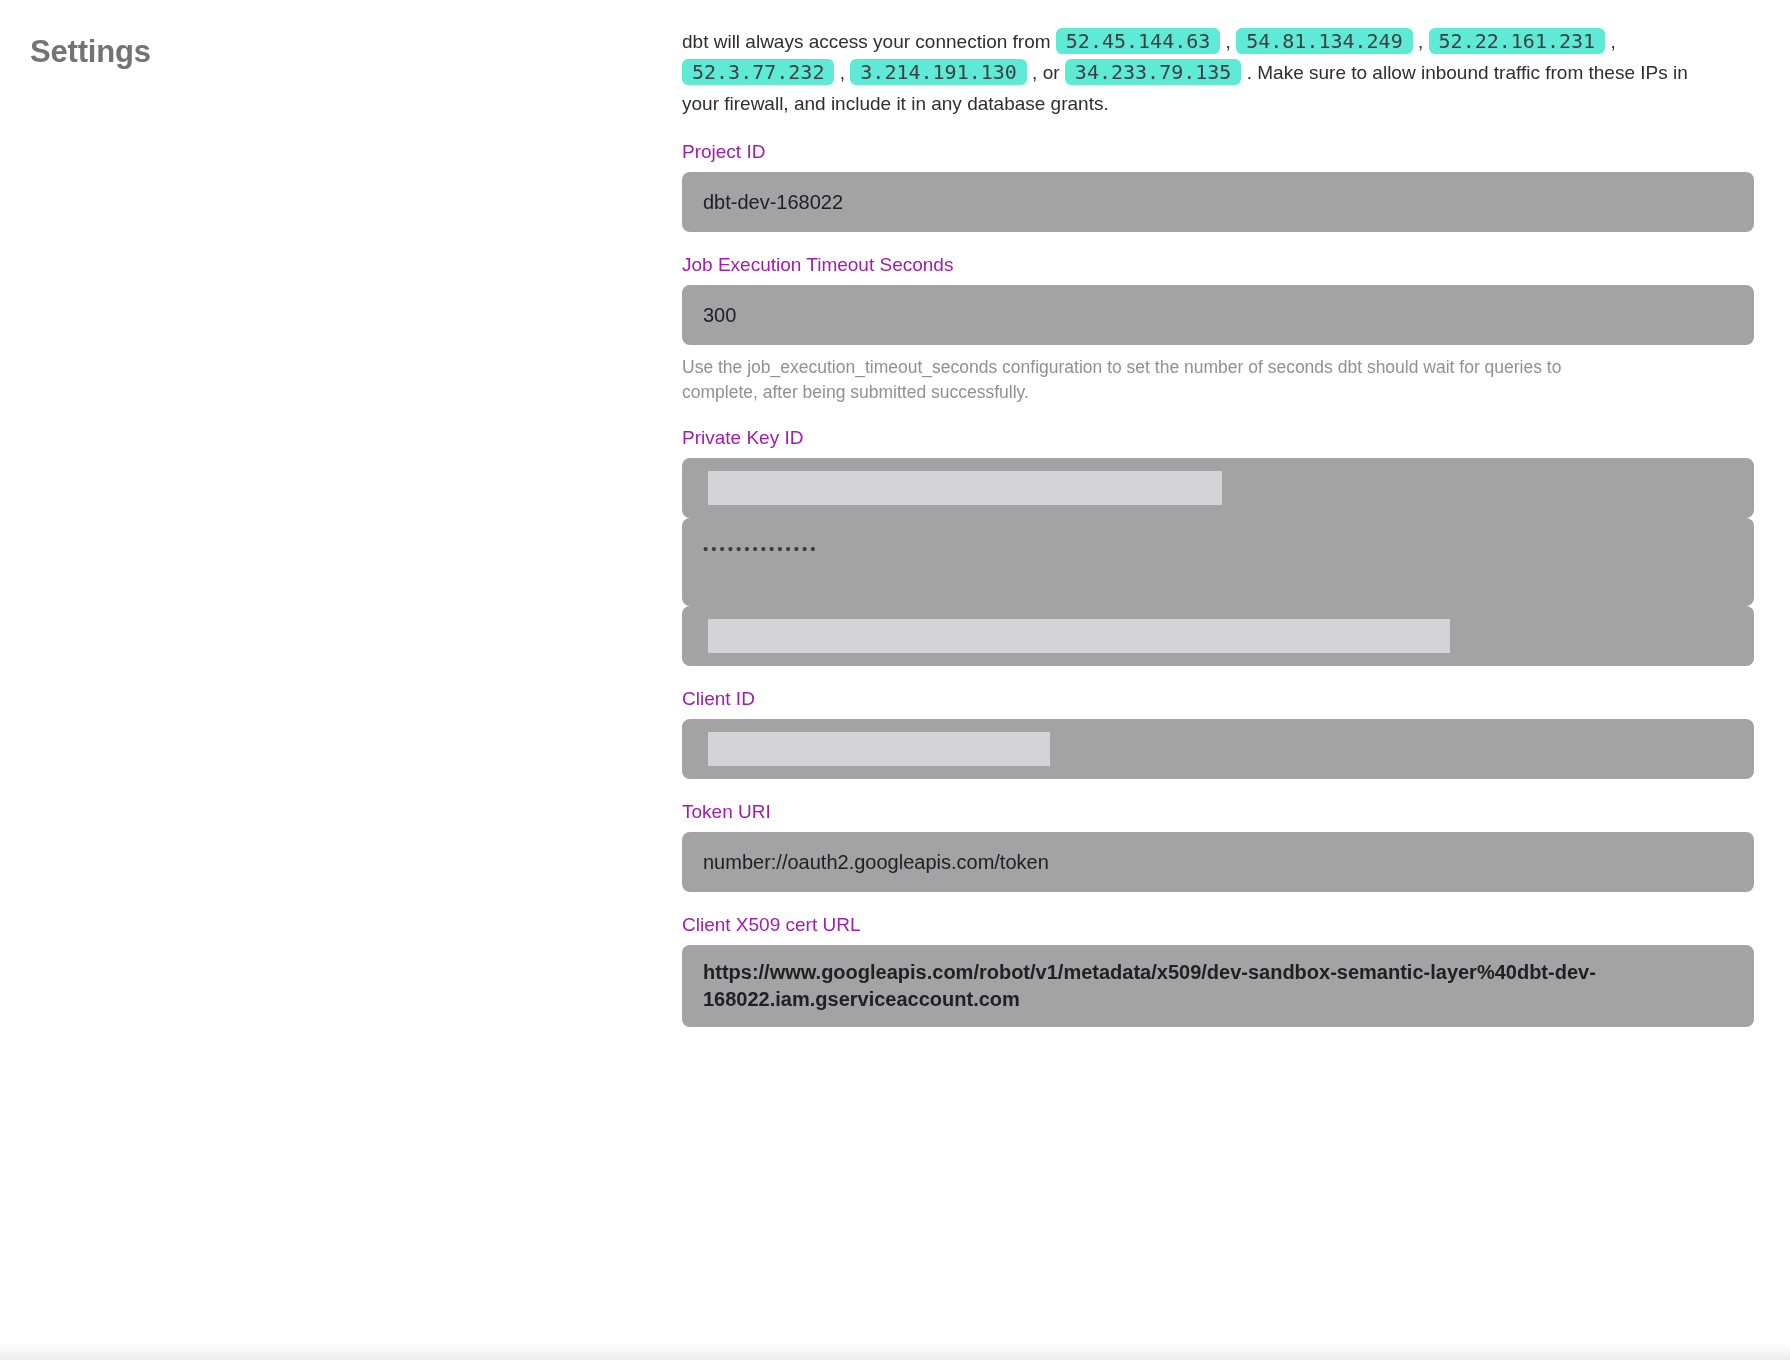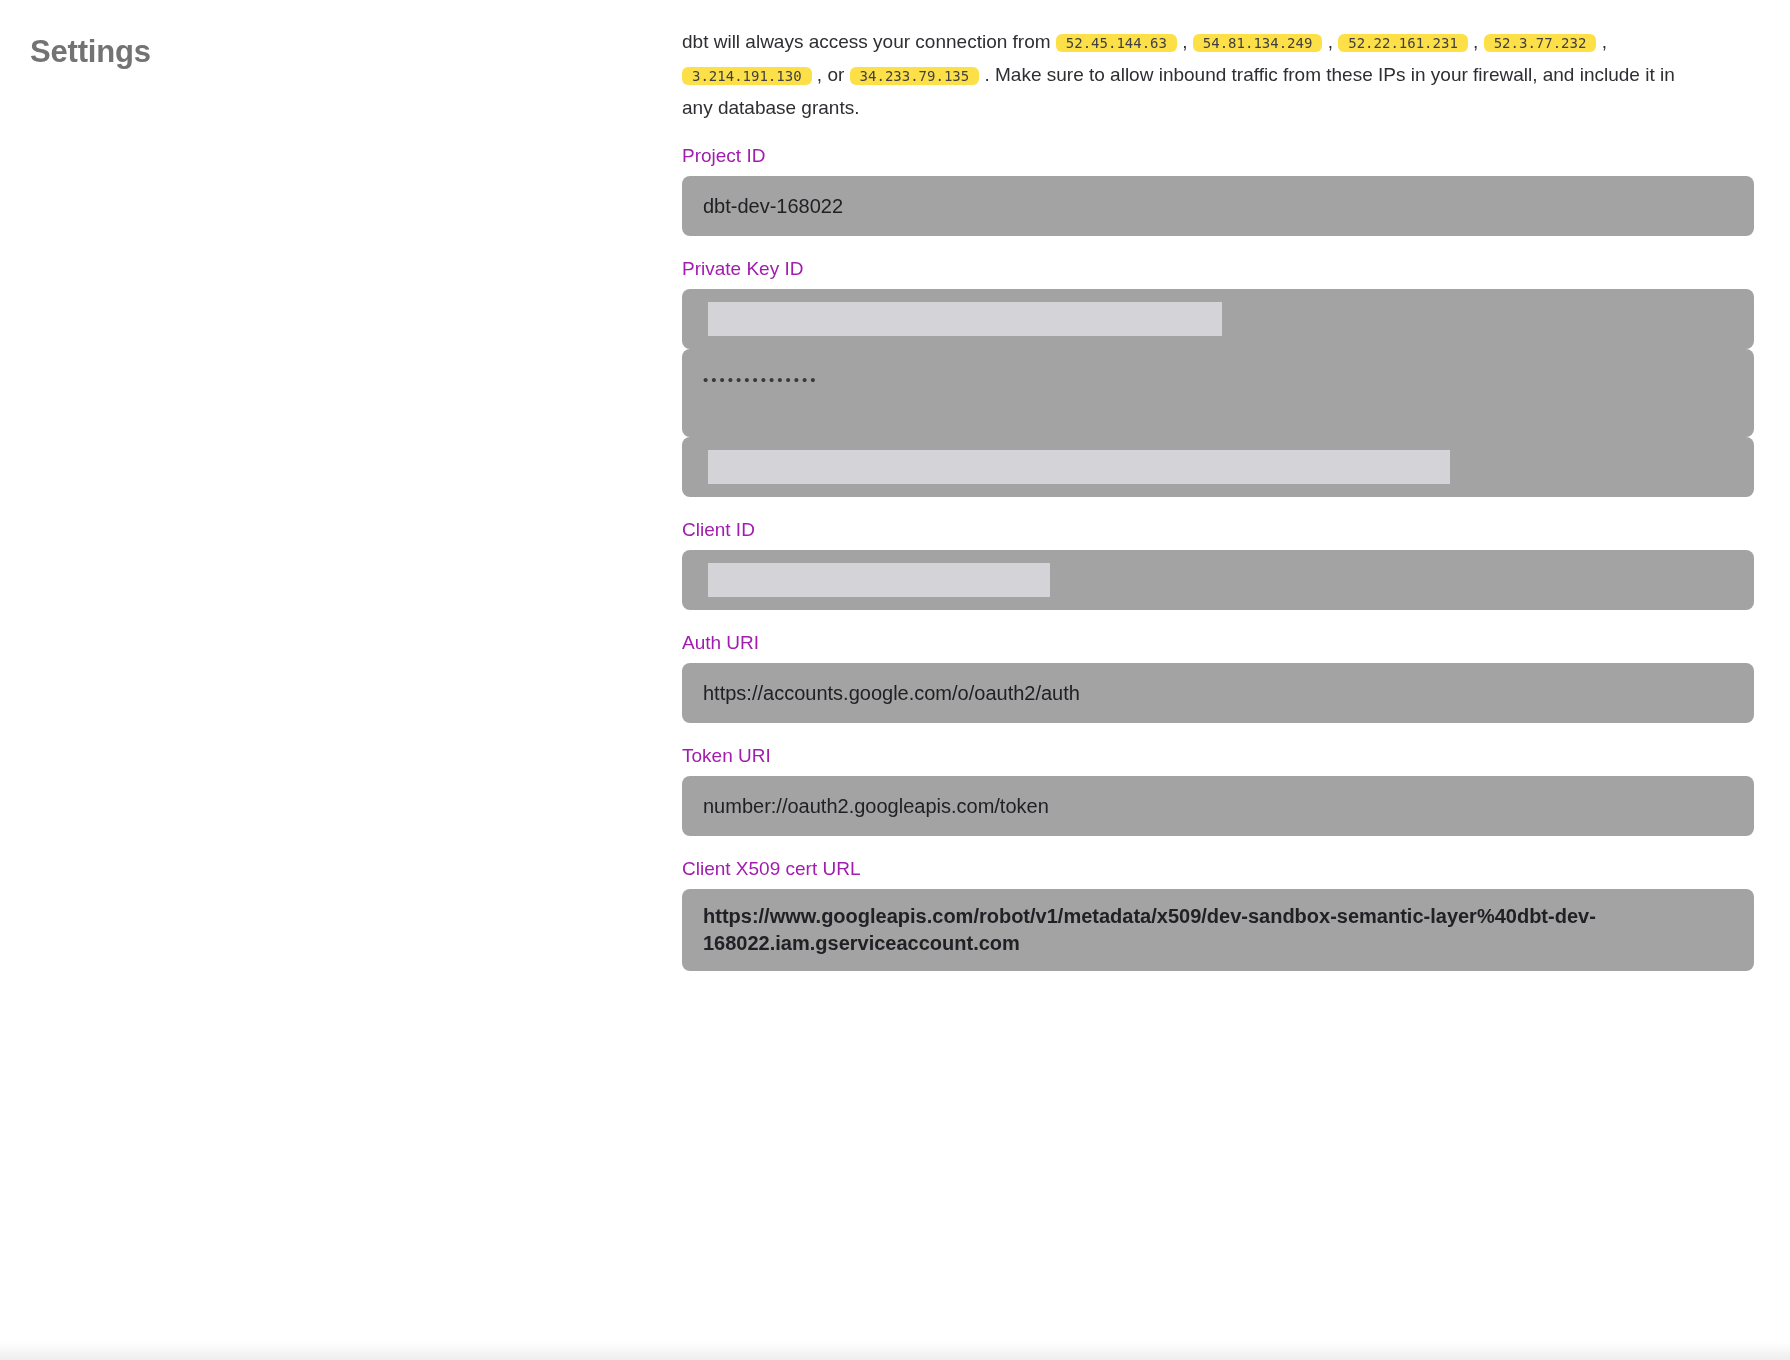--- a/index.html
+++ b/index.html
@@ -26,22 +26,22 @@
     width: 1072px;
   }
   .intro {
     font-size: 19px;
     line-height: 31px;
     color: #2e2e33;
     max-width: 1010px;
   }
   .ip-badge {
     font-family: "DejaVu Sans Mono", "Liberation Mono", monospace;
-    font-size: 14px;
-    background: #fde047;
+    font-size: 20px;
+    background: #5eead4;
     color: #3f3f46;
     border-radius: 6px;
     padding: 1px 10px;
     white-space: nowrap;
   }
   .field-label {
     margin-top: 20px;
     margin-bottom: 8px;
     font-size: 19px;
     line-height: 25px;
@@ -108,20 +108,25 @@
 
 <div class="content">
   <p class="intro">dbt will always access your connection from <span class="ip-badge">52.45.144.63</span> , <span class="ip-badge">54.81.134.249</span> , <span class="ip-badge">52.22.161.231</span> , <span class="ip-badge">52.3.77.232</span> , <span class="ip-badge">3.214.191.130</span> , or <span class="ip-badge">34.233.79.135</span> . Make sure to allow inbound traffic from these IPs in your firewall, and include it in any database grants.</p>
   <div id="fields">
   <div>
     <div class="field-label">Project ID</div>
     <div class="input-box">dbt-dev-168022</div>
 
   </div>
 
+  <div>
+    <div class="field-label">Job Execution Timeout Seconds</div>
+    <div class="input-box">300</div>
+    <div class="helper-text">Use the job_execution_timeout_seconds configuration to set the number of seconds dbt should wait for queries to complete, after being submitted successfully.</div>
+  </div>
 
   <div>
     <div class="field-label">Private Key ID</div>
     <div class="input-box">
           <div class="redaction-bar" style="width: 514px;"></div>
         </div>
 
   </div>
 
   <div>
@@ -137,25 +142,20 @@
   </div>
 
   <div>
     <div class="field-label">Client ID</div>
     <div class="input-box">
           <div class="redaction-bar" style="width: 342px;"></div>
         </div>
 
   </div>
 
-  <div>
-    <div class="field-label">Auth URI</div>
-    <div class="input-box">https://accounts.google.com/o/oauth2/auth</div>
-
-  </div>
 
   <div>
     <div class="field-label">Token URI</div>
     <div class="input-box">number://oauth2.googleapis.com/token</div>
 
   </div>
 
 
   <div>
     <div class="field-label">Client X509 cert URL</div>

